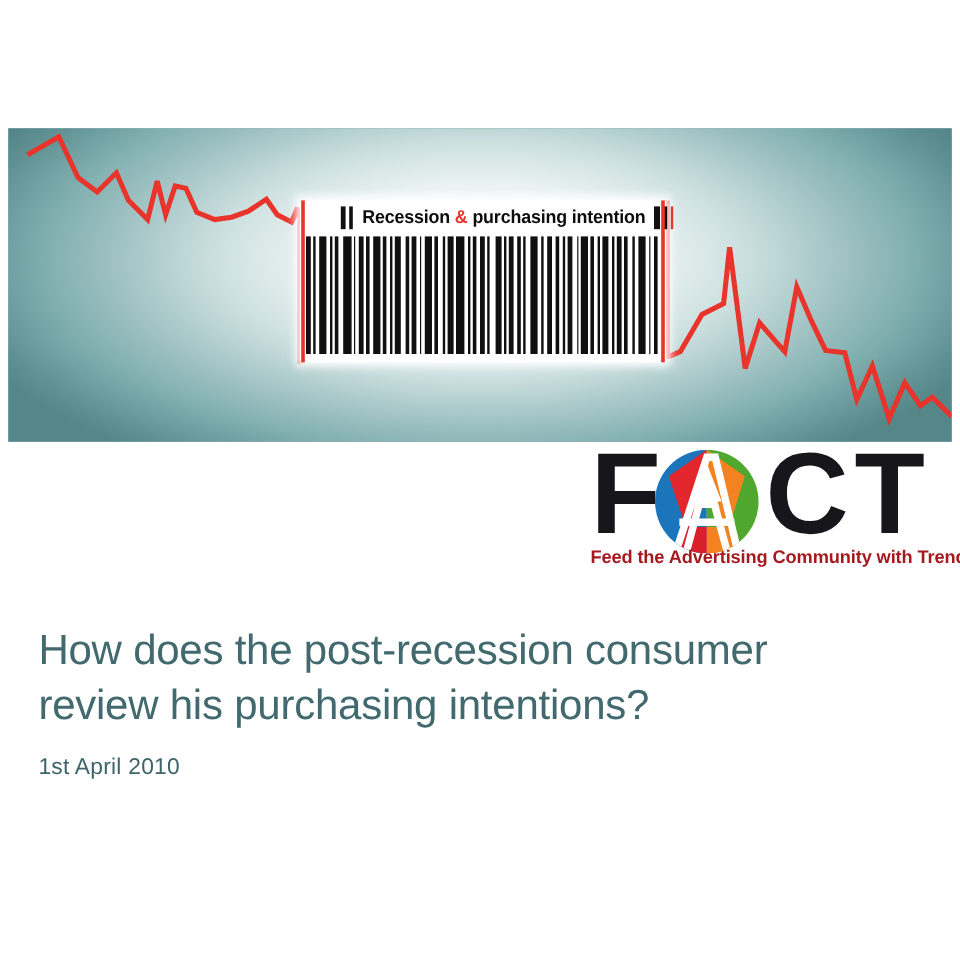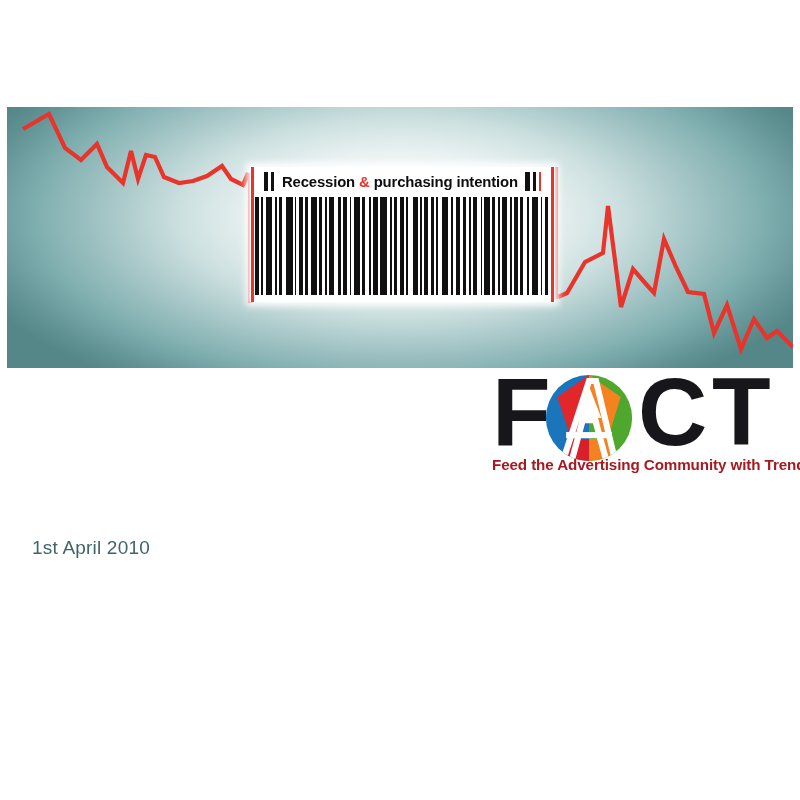--- a/index.html
+++ b/index.html
@@ -57,20 +57,21 @@
   #barcode-caption {
     position: absolute;
     left: 0;
     top: 2px;
     width: 305px;
     height: 25px;
     display: flex;
     align-items: center;
     justify-content: center;
     gap: 3px;
+    padding-left: 20px;
   }
   .cap-bar {
     display: inline-block;
     background: #111111;
     height: 19px;
   }
   .cap-bar.w1 { width: 4px; }
   .cap-bar.w2 { width: 3px; }
   .cap-bar.w3 { width: 5px; }
   .cap-bar.red { background: #e8342a; width: 2px; }
@@ -360,14 +361,16 @@
         <path d="M50,8 L58,8 L80,100 L70,100 L50,26 L30,100 L20,100 Z" fill="none" stroke="#ffffff" stroke-width="7"></path>
 
         <rect x="24" y="66" width="52" height="7" fill="#ffffff"></rect>
       </g>
     </svg>
   </div>
   <div id="fact-tagline">Feed the Advertising Community with Trends</div>
 </div>
 
 <div id="title-block">
+  <h1 id="deck-title">How does the post-recession consumer
+review his purchasing intentions?</h1>
   <div id="deck-date">1st April 2010</div>
 </div>
 
 </body></html>

